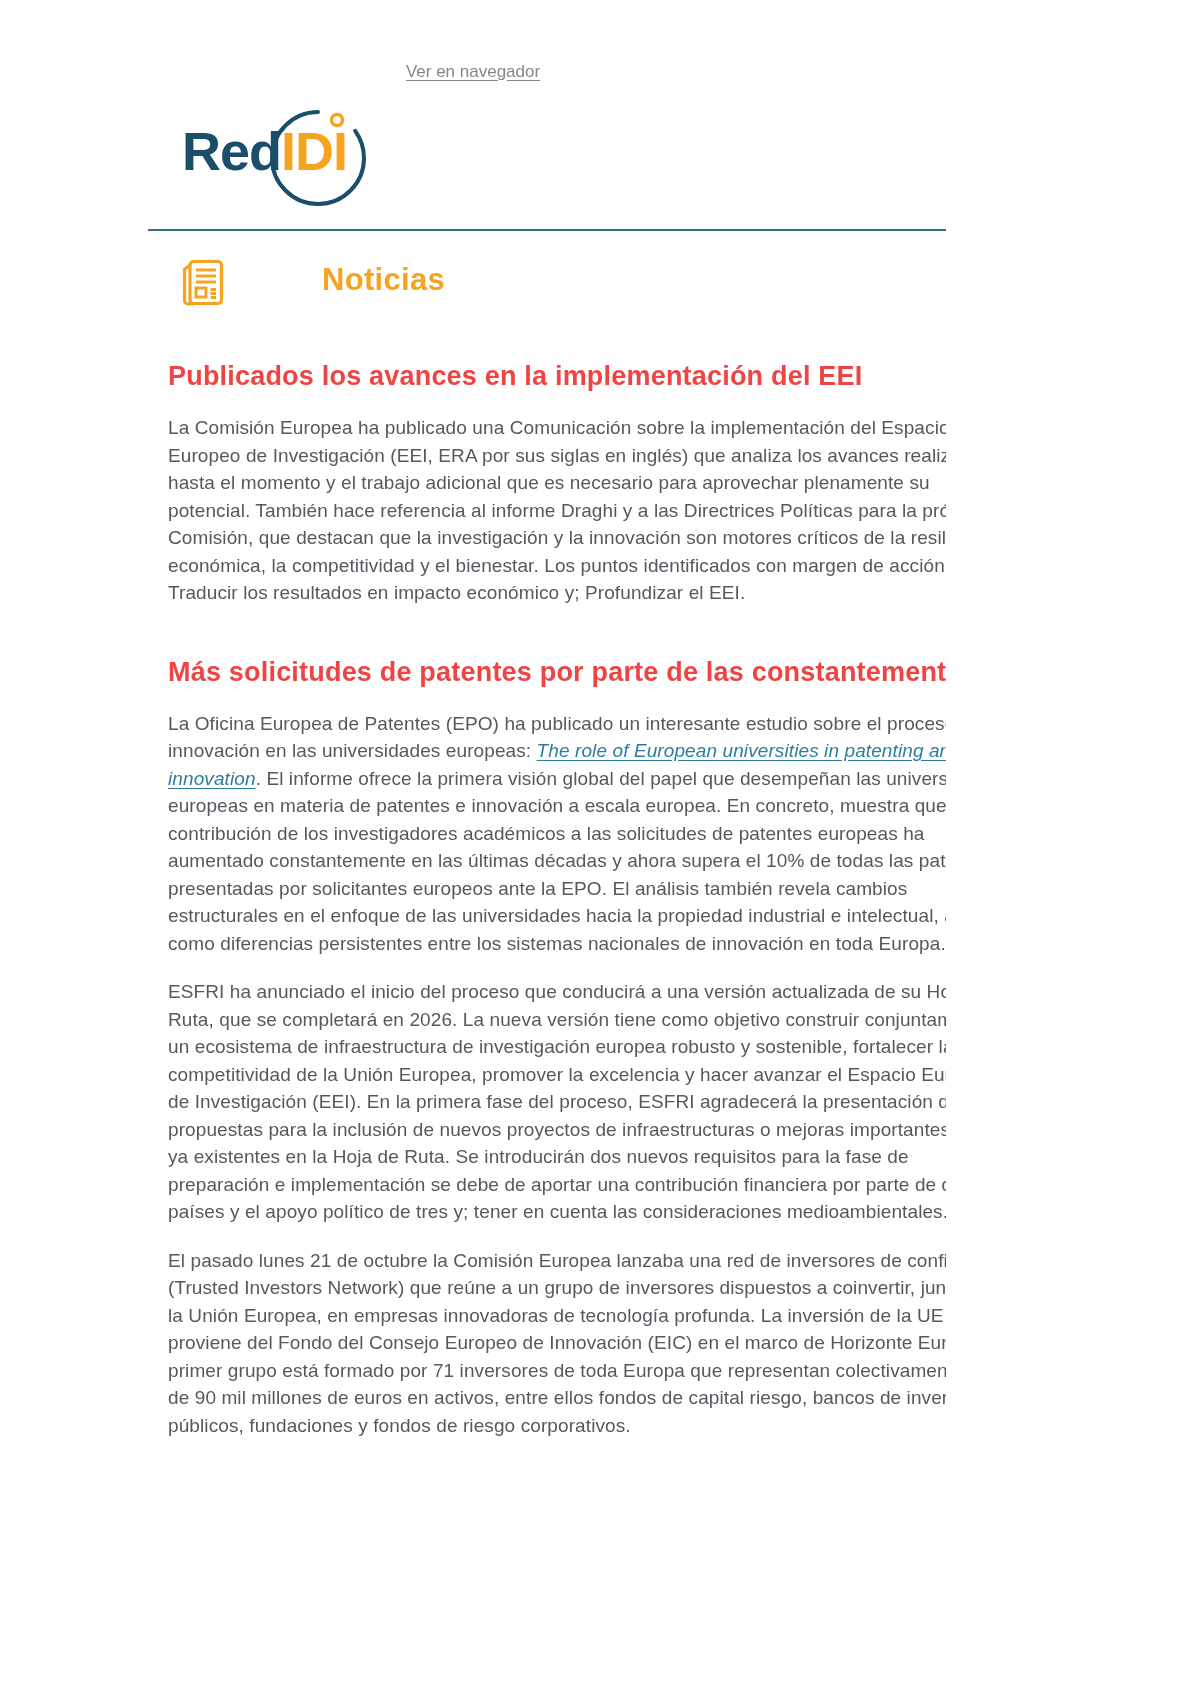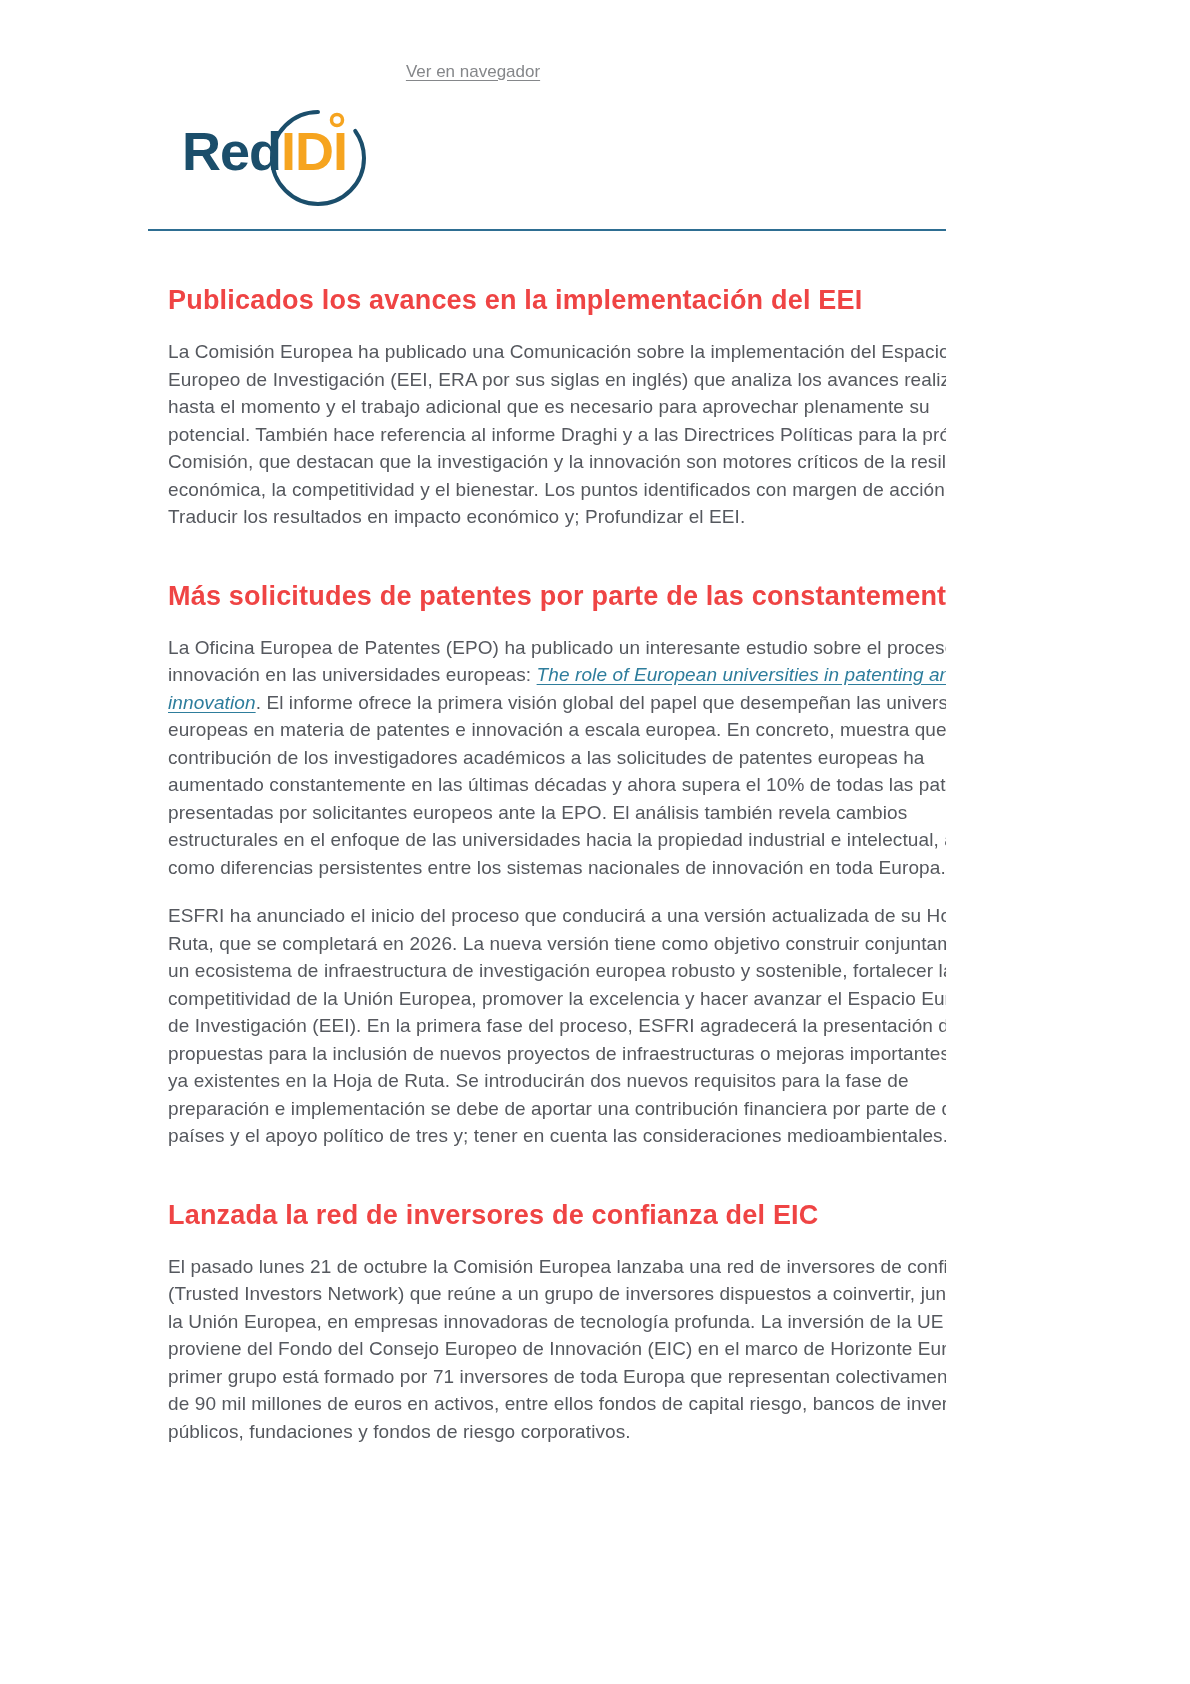--- a/index.html
+++ b/index.html
@@ -156,39 +156,52 @@
           <circle cx="170" cy="10" r="5.5" fill="#ffffff" stroke="#f6a41f" stroke-width="3.5"></circle>
         </svg>
         <div class="logo-text"><span class="logo-red">Red</span><span class="logo-idi">IDI</span></div>
       </div>
 
 
     </div>
 
     <hr class="divider">
 
+    <div class="section-header">
+      <svg class="news-icon" viewBox="0 0 52 52" fill="none">
+        <path d="M13 11 L7.5 15.5 V46.5 a3.5 3.5 0 0 0 3.5 3.5 h5" stroke="#f6a41f" stroke-width="3.2" stroke-linejoin="round" stroke-linecap="round"></path>
+        <rect x="13" y="7.5" width="31.5" height="42" rx="3.5" stroke="#f6a41f" stroke-width="3.2"></rect>
+        <line x1="19" y1="16" x2="39" y2="16" stroke="#f6a41f" stroke-width="3"></line>
+        <line x1="19" y1="22" x2="39" y2="22" stroke="#f6a41f" stroke-width="3"></line>
+        <line x1="19" y1="28" x2="39" y2="28" stroke="#f6a41f" stroke-width="3"></line>
+        <rect x="19" y="34" width="10" height="9" stroke="#f6a41f" stroke-width="3"></rect>
+        <line x1="33.5" y1="35.5" x2="39" y2="35.5" stroke="#f6a41f" stroke-width="3"></line>
+        <line x1="33.5" y1="39.5" x2="39" y2="39.5" stroke="#f6a41f" stroke-width="3"></line>
+        <line x1="33.5" y1="43.5" x2="39" y2="43.5" stroke="#f6a41f" stroke-width="3"></line>
+      </svg>
+      <span class="section-title">Noticias</span>
+    </div>
 
     <div class="articles">
 
       <article class="article first">
         <h2>Publicados los avances en la implementación del EEI</h2>
         <p>La Comisión Europea ha publicado una Comunicación sobre la implementación del Espacio Europeo de Investigación (EEI, ERA por sus siglas en inglés) que analiza los avances realizados hasta el momento y el trabajo adicional que es necesario para aprovechar plenamente su potencial. También hace referencia al informe Draghi y a las Directrices Políticas para la próxima Comisión, que destacan que la investigación y la innovación son motores críticos de la resiliencia económica, la competitividad y el bienestar. Los puntos identificados con margen de acción futura Traducir los resultados en impacto económico y; Profundizar el EEI.</p>
       </article>
 
       <article class="article">
         <h2>Más solicitudes de patentes por parte de las constantemente</h2>
         <p><span>La Oficina Europea de Patentes (EPO) ha publicado un interesante estudio sobre el proceso de innovación en las universidades europeas: </span><a href="#" class="article-link">The role of European universities in patenting and innovation</a><span>. El informe ofrece la primera visión global del papel que desempeñan las universidades europeas en materia de patentes e innovación a escala europea. En concreto, muestra que la contribución de los investigadores académicos a las solicitudes de patentes europeas ha aumentado constantemente en las últimas décadas y ahora supera el 10% de todas las patentes presentadas por solicitantes europeos ante la EPO. El análisis también revela cambios estructurales en el enfoque de las universidades hacia la propiedad industrial e intelectual, así como diferencias persistentes entre los sistemas nacionales de innovación en toda Europa.</span></p>
       </article>
 
       <article class="article">
         <p>ESFRI ha anunciado el inicio del proceso que conducirá a una versión actualizada de su Hoja de Ruta, que se completará en 2026. La nueva versión tiene como objetivo construir conjuntamente un ecosistema de infraestructura de investigación europea robusto y sostenible, fortalecer la competitividad de la Unión Europea, promover la excelencia y hacer avanzar el Espacio Europeo de Investigación (EEI). En la primera fase del proceso, ESFRI agradecerá la presentación de propuestas para la inclusión de nuevos proyectos de infraestructuras o mejoras importantes de las ya existentes en la Hoja de Ruta. Se introducirán dos nuevos requisitos para la fase de preparación e implementación se debe de aportar una contribución financiera por parte de dos países y el apoyo político de tres y; tener en cuenta las consideraciones medioambientales.</p>
       </article>
 
       <article class="article">
-        <h2>Lanzada la red de inversores de confianza del EIC</h2>
         <p>El pasado lunes 21 de octubre la Comisión Europea lanzaba una red de inversores de confianza (Trusted Investors Network) que reúne a un grupo de inversores dispuestos a coinvertir, junto con la Unión Europea, en empresas innovadoras de tecnología profunda. La inversión de la UE proviene del Fondo del Consejo Europeo de Innovación (EIC) en el marco de Horizonte Europa. El primer grupo está formado por 71 inversores de toda Europa que representan colectivamente más de 90 mil millones de euros en activos, entre ellos fondos de capital riesgo, bancos de inversión públicos, fundaciones y fondos de riesgo corporativos.</p>
       </article>
 
     </div>
 
   </div>
 
 </div>
 
 </body></html>

